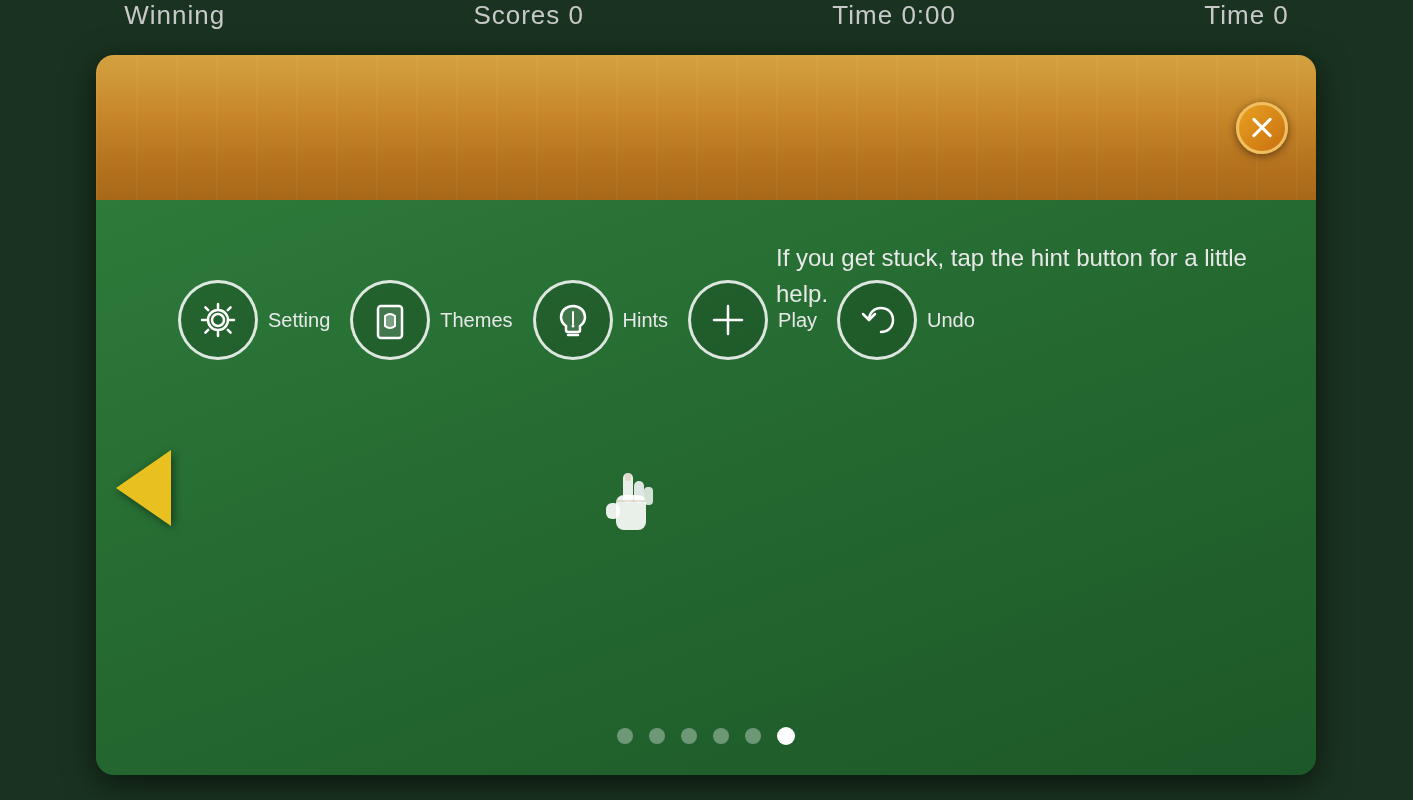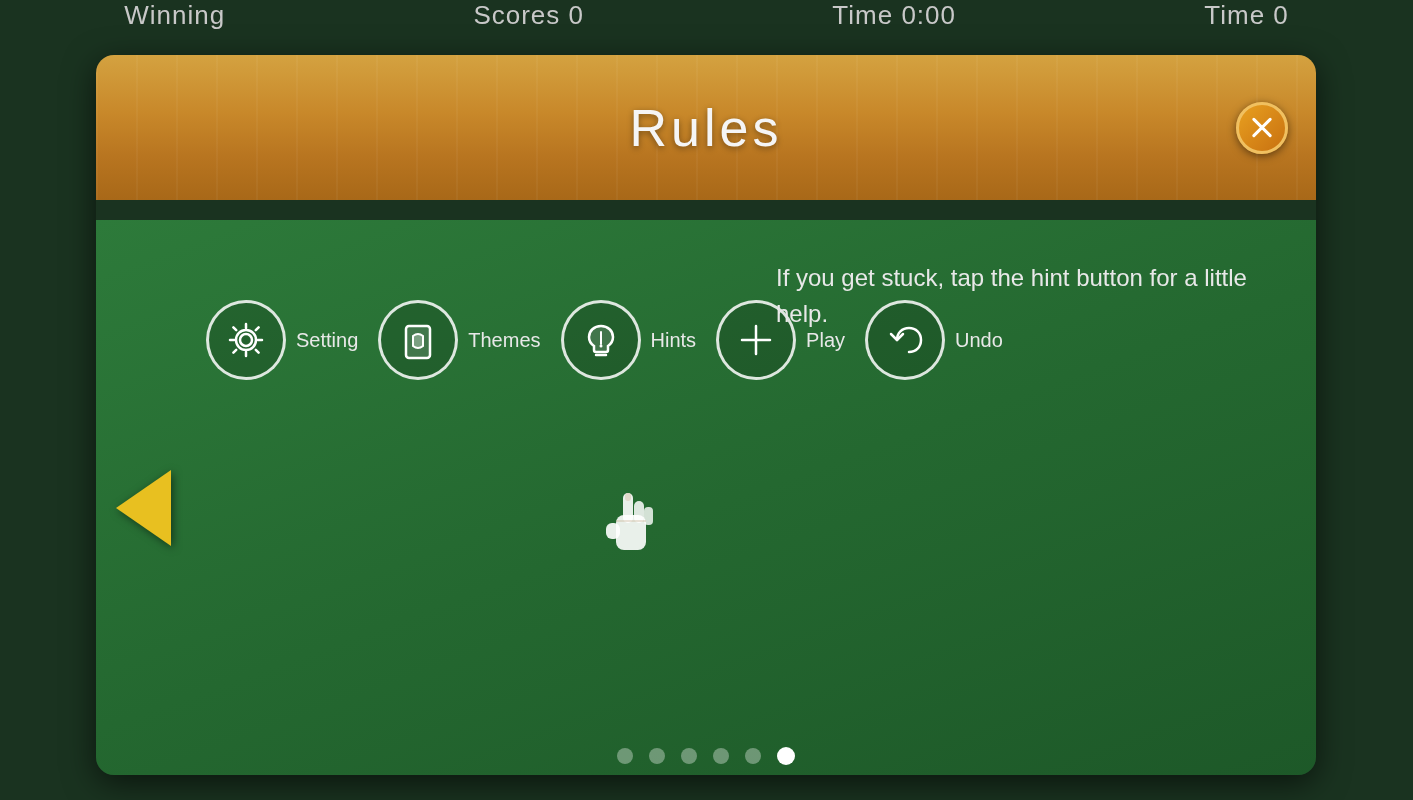--- a/index.html
+++ b/index.html
@@ -108,22 +108,21 @@
     }
     .close-button::before { transform: rotate(45deg); }
     .close-button::after { transform: rotate(-45deg); }
 
     
     .modal-body {
       width: 100%;
       height: calc(100% - 145px);
       background: linear-gradient(160deg, #2d7a3a 0%, #246830 50%, #1d5828 100%);
       position: relative;
-      padding: 30px 50px;
-      margin-top: 20px;
+      padding: 30px 22px;
     }
 
     
     .nav-arrow-left {
       position: absolute;
       left: 20px;
       top: 50%;
       transform: translateY(-50%);
       width: 0;
       height: 0;
@@ -234,21 +233,20 @@
     <span>Time</span>&nbsp;<span>0:00</span>
   </span>
   <span class="status-item">
     <span>Time</span>&nbsp;<span>0</span>
   </span>
 </div>
 
 <div class="modal-wrapper">
 
   <div class="modal-header">
-    <span class="modal-title">Rules</span>
     <div class="close-button"></div>
   </div>
 
   <div class="modal-body">
 
     <div class="nav-arrow-left"></div>
 
     <div class="hint-text">If you get stuck, tap the hint button for a little help.</div>
 
     <div class="icons-row">

